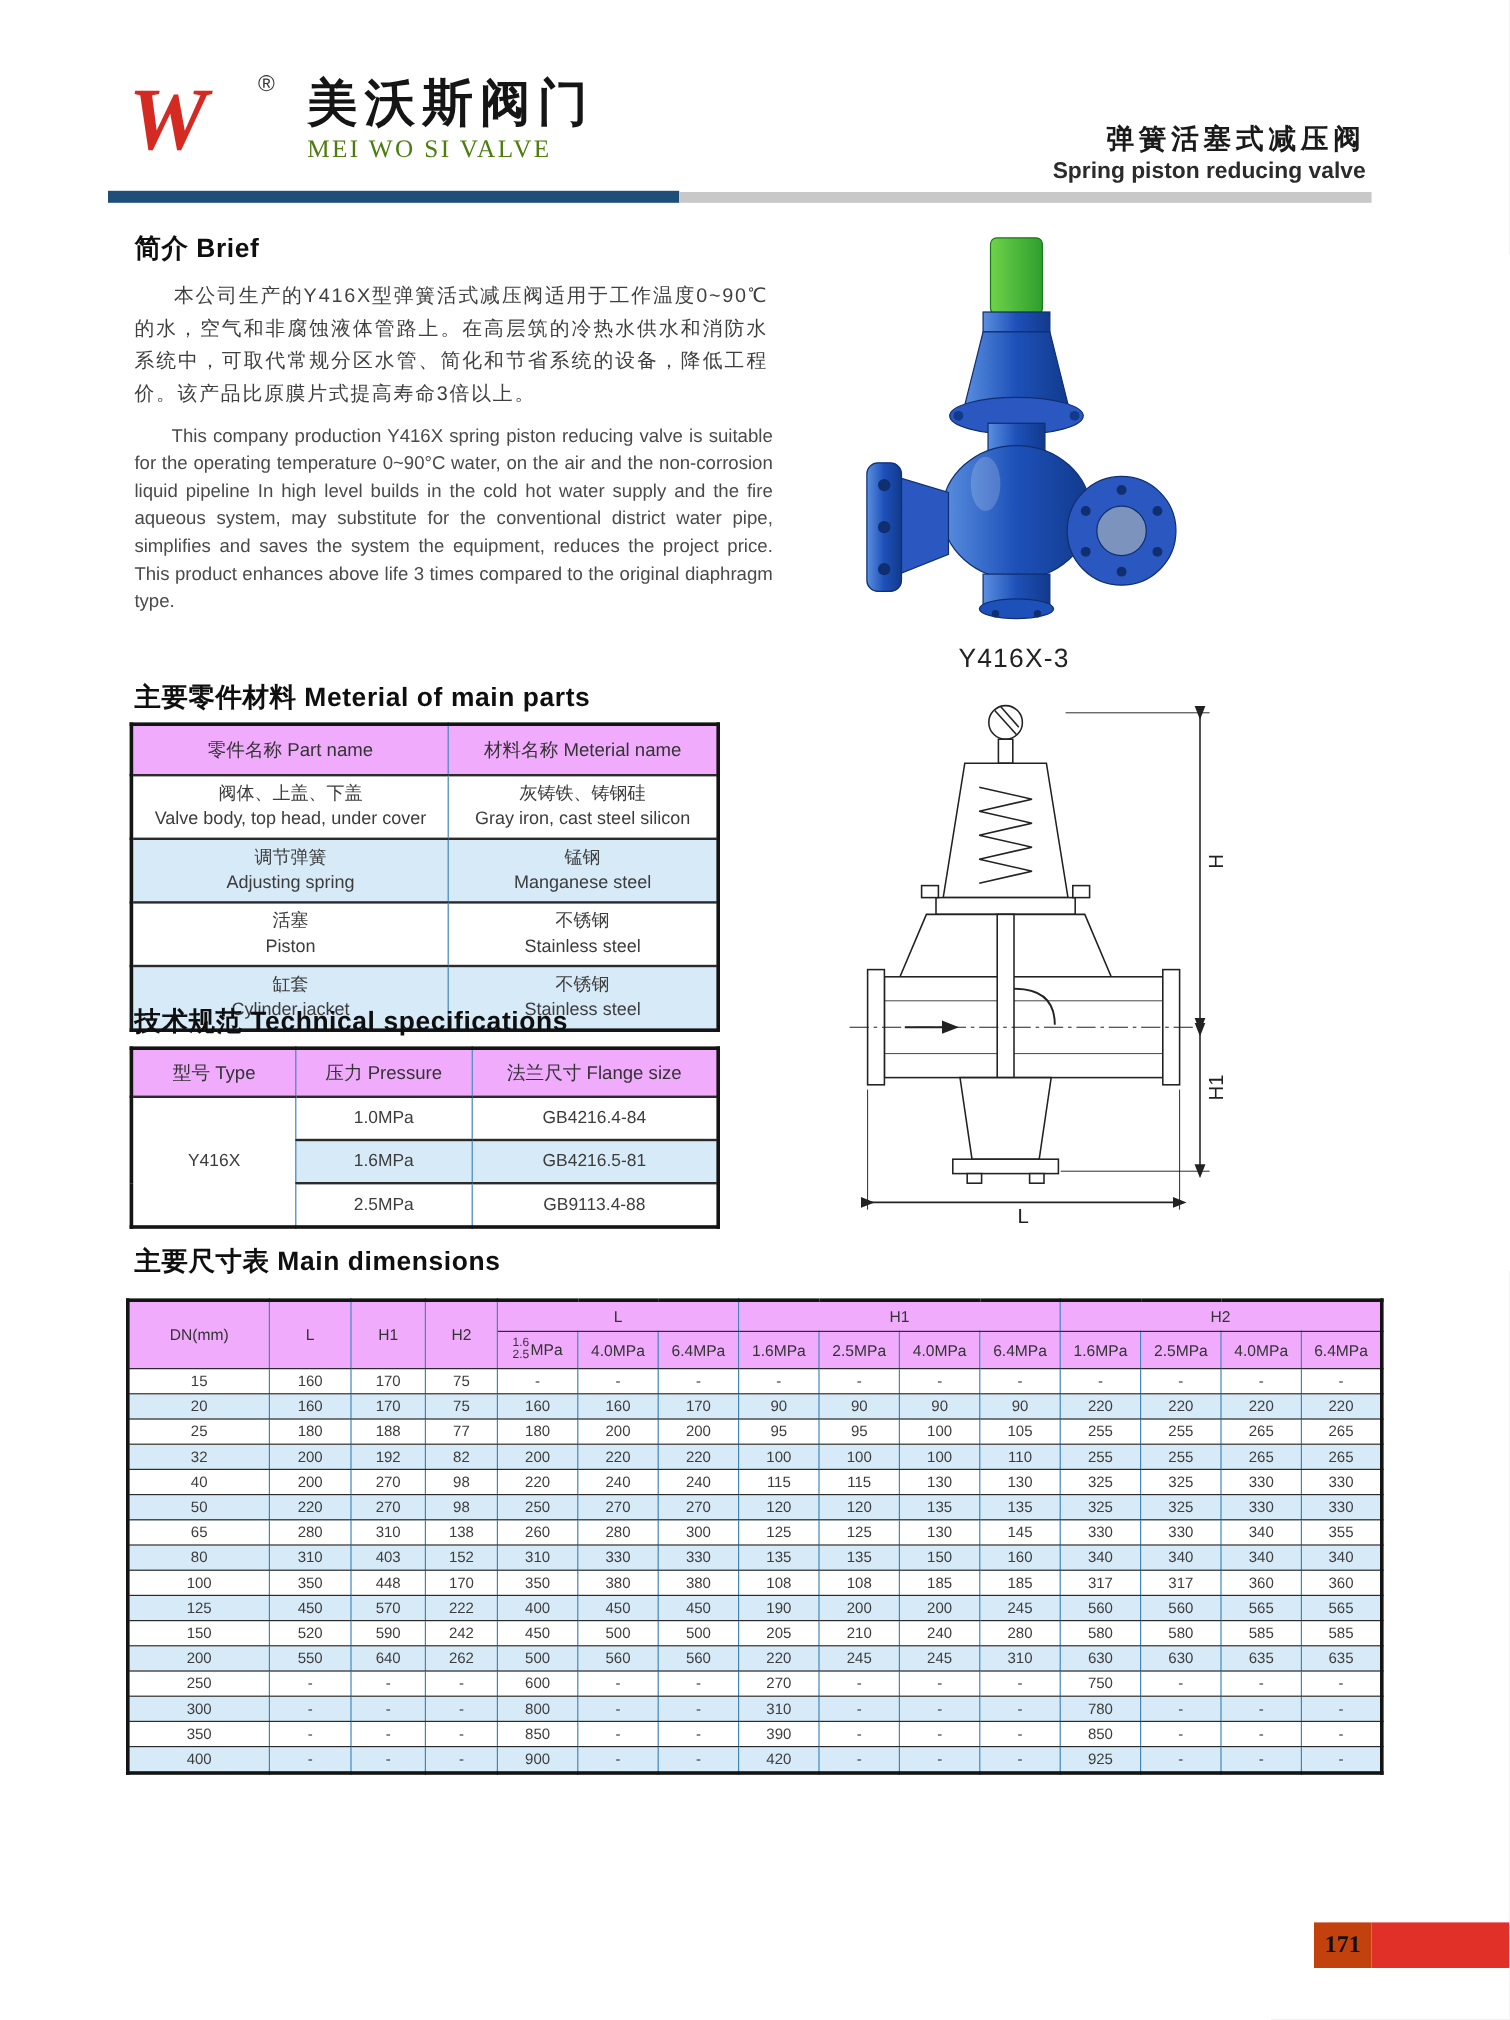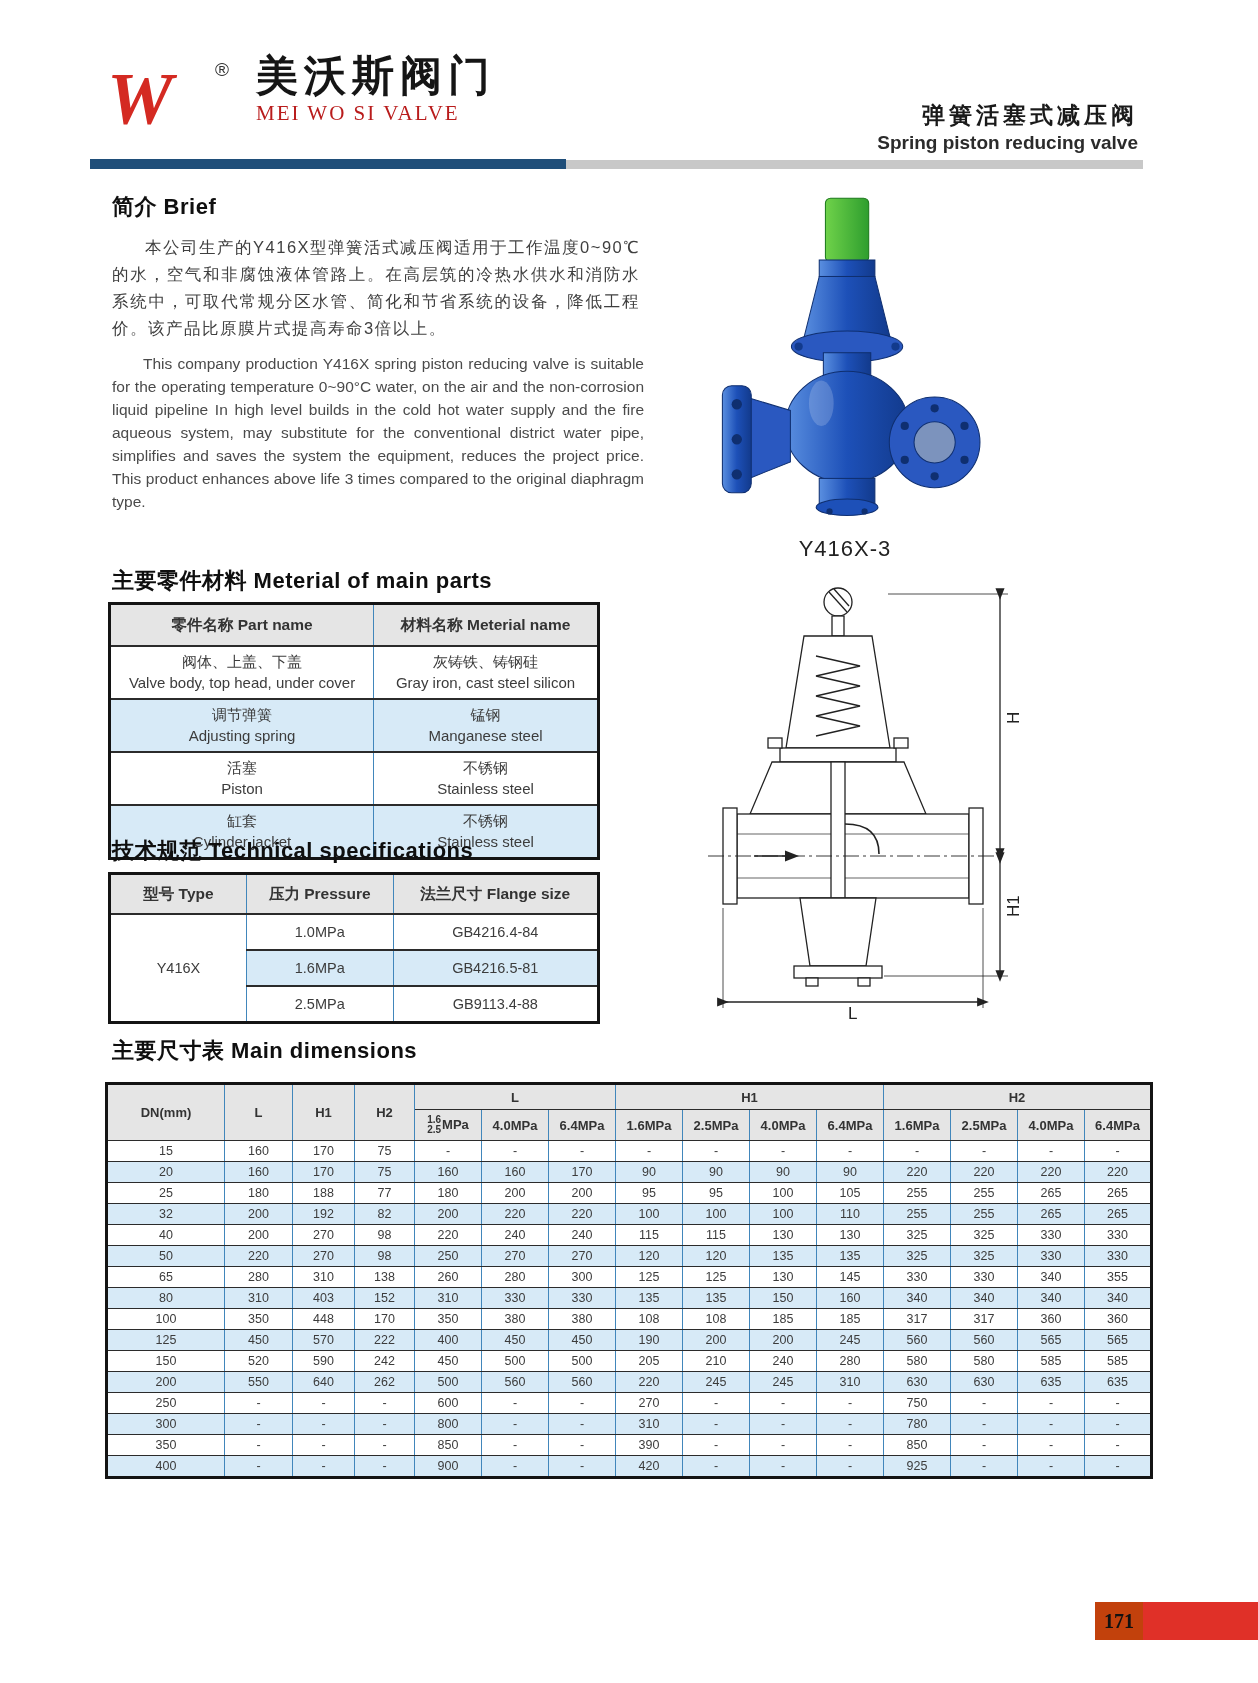--- a/index.html
+++ b/index.html
@@ -3,39 +3,39 @@
 <meta charset="utf-8">
 <style>
   html,body{margin:0;padding:0;background:#e8e8e8;}
   .page{position:relative;width:1258px;height:1683px;background:#ffffff;margin:0 auto;
         font-family:"Liberation Sans",sans-serif;overflow:hidden;}
   .abs{position:absolute;}
 
   
   .brand-cn{font-family:"Liberation Serif",serif;font-weight:bold;font-size:42px;color:#151515;
             letter-spacing:6px;line-height:1.1;}
-  .brand-en{font-family:"Liberation Serif",serif;font-size:21px;color:#b91c1c;letter-spacing:2px;margin-top:2px;}
+  .brand-en{font-family:"Liberation Serif",serif;font-size:21px;color:#4d7c0f;letter-spacing:2px;margin-top:2px;}
   .product{width:498px;text-align:right;}
   .product-cn{font-size:23px;font-weight:bold;letter-spacing:4px;color:#1a1a1a;}
   .product-en{font-size:19px;font-weight:600;color:#2b2b2b;margin-top:1px;}
   .divider-blue{background:#1f4e79;height:10px;}
   .divider-gray{background:#c8c8c8;height:9px;}
 
   
   .heading{font-size:22px;font-weight:bold;color:#0f0f0f;letter-spacing:0.5px;}
   .para-cn{width:528px;font-size:16.5px;line-height:27px;letter-spacing:1.5px;color:#3f3f3f;
            text-indent:2em;text-align:justify;}
   .para-en{width:532px;font-size:15.5px;line-height:23px;color:#4a4a4a;text-indent:2em;text-align:justify;}
 
   
   .tbl{border-collapse:collapse;table-layout:fixed;background:#fff;border:3px solid #141414;}
   .tbl th,.tbl td{border-top:2px solid #2b2b2b;border-bottom:2px solid #2b2b2b;
                   border-left:1px solid #4186bb;border-right:1px solid #4186bb;
                   text-align:center;vertical-align:middle;color:#3c3c3c;padding:0;}
-  .tbl th{background:#e5e5e5;font-weight:bold;color:#333;}
+  .tbl th{background:#f0abfc;font-weight:normal;color:#333;}
   .tbl tr.stripe td{background:#d7eaf7;}
 
   .mat{width:492px;}
   .mat th{height:40px;font-size:15.5px;}
   .mat td{height:47px;font-size:15px;line-height:1.35;padding:2px 0;}
 
   .spec{width:492px;}
   .spec th{height:38px;font-size:15.5px;}
   .spec td{height:34px;font-size:14.5px;}
 
@@ -59,21 +59,21 @@
 
 <div class="page">
 
   <div class="abs" style="left:103px;top:50px;width:150px;height:90px;">
     <svg width="150" height="90" viewBox="0 0 150 90">
       <text x="4" y="74" font-family="Liberation Serif, serif" font-style="italic" font-weight="bold" font-size="74" fill="#d42a22">W</text>
       <text x="112" y="26" font-family="Liberation Sans, sans-serif" font-size="19" fill="#333">®</text>
     </svg>
   </div>
 
-  <div class="abs" style="left:256px;top:53px;">
+  <div class="abs" style="left:256px;top:64px;">
     <div class="brand-cn">美沃斯阀门</div>
     <div class="brand-en">MEI WO SI VALVE</div>
   </div>
 
   <div class="abs product" style="left:640px;top:100px;">
     <div class="product-cn">弹簧活塞式减压阀</div>
     <div class="product-en">Spring piston reducing valve</div>
   </div>
 
   <div class="abs divider-blue" style="left:90px;top:159px;width:476px;"></div>

